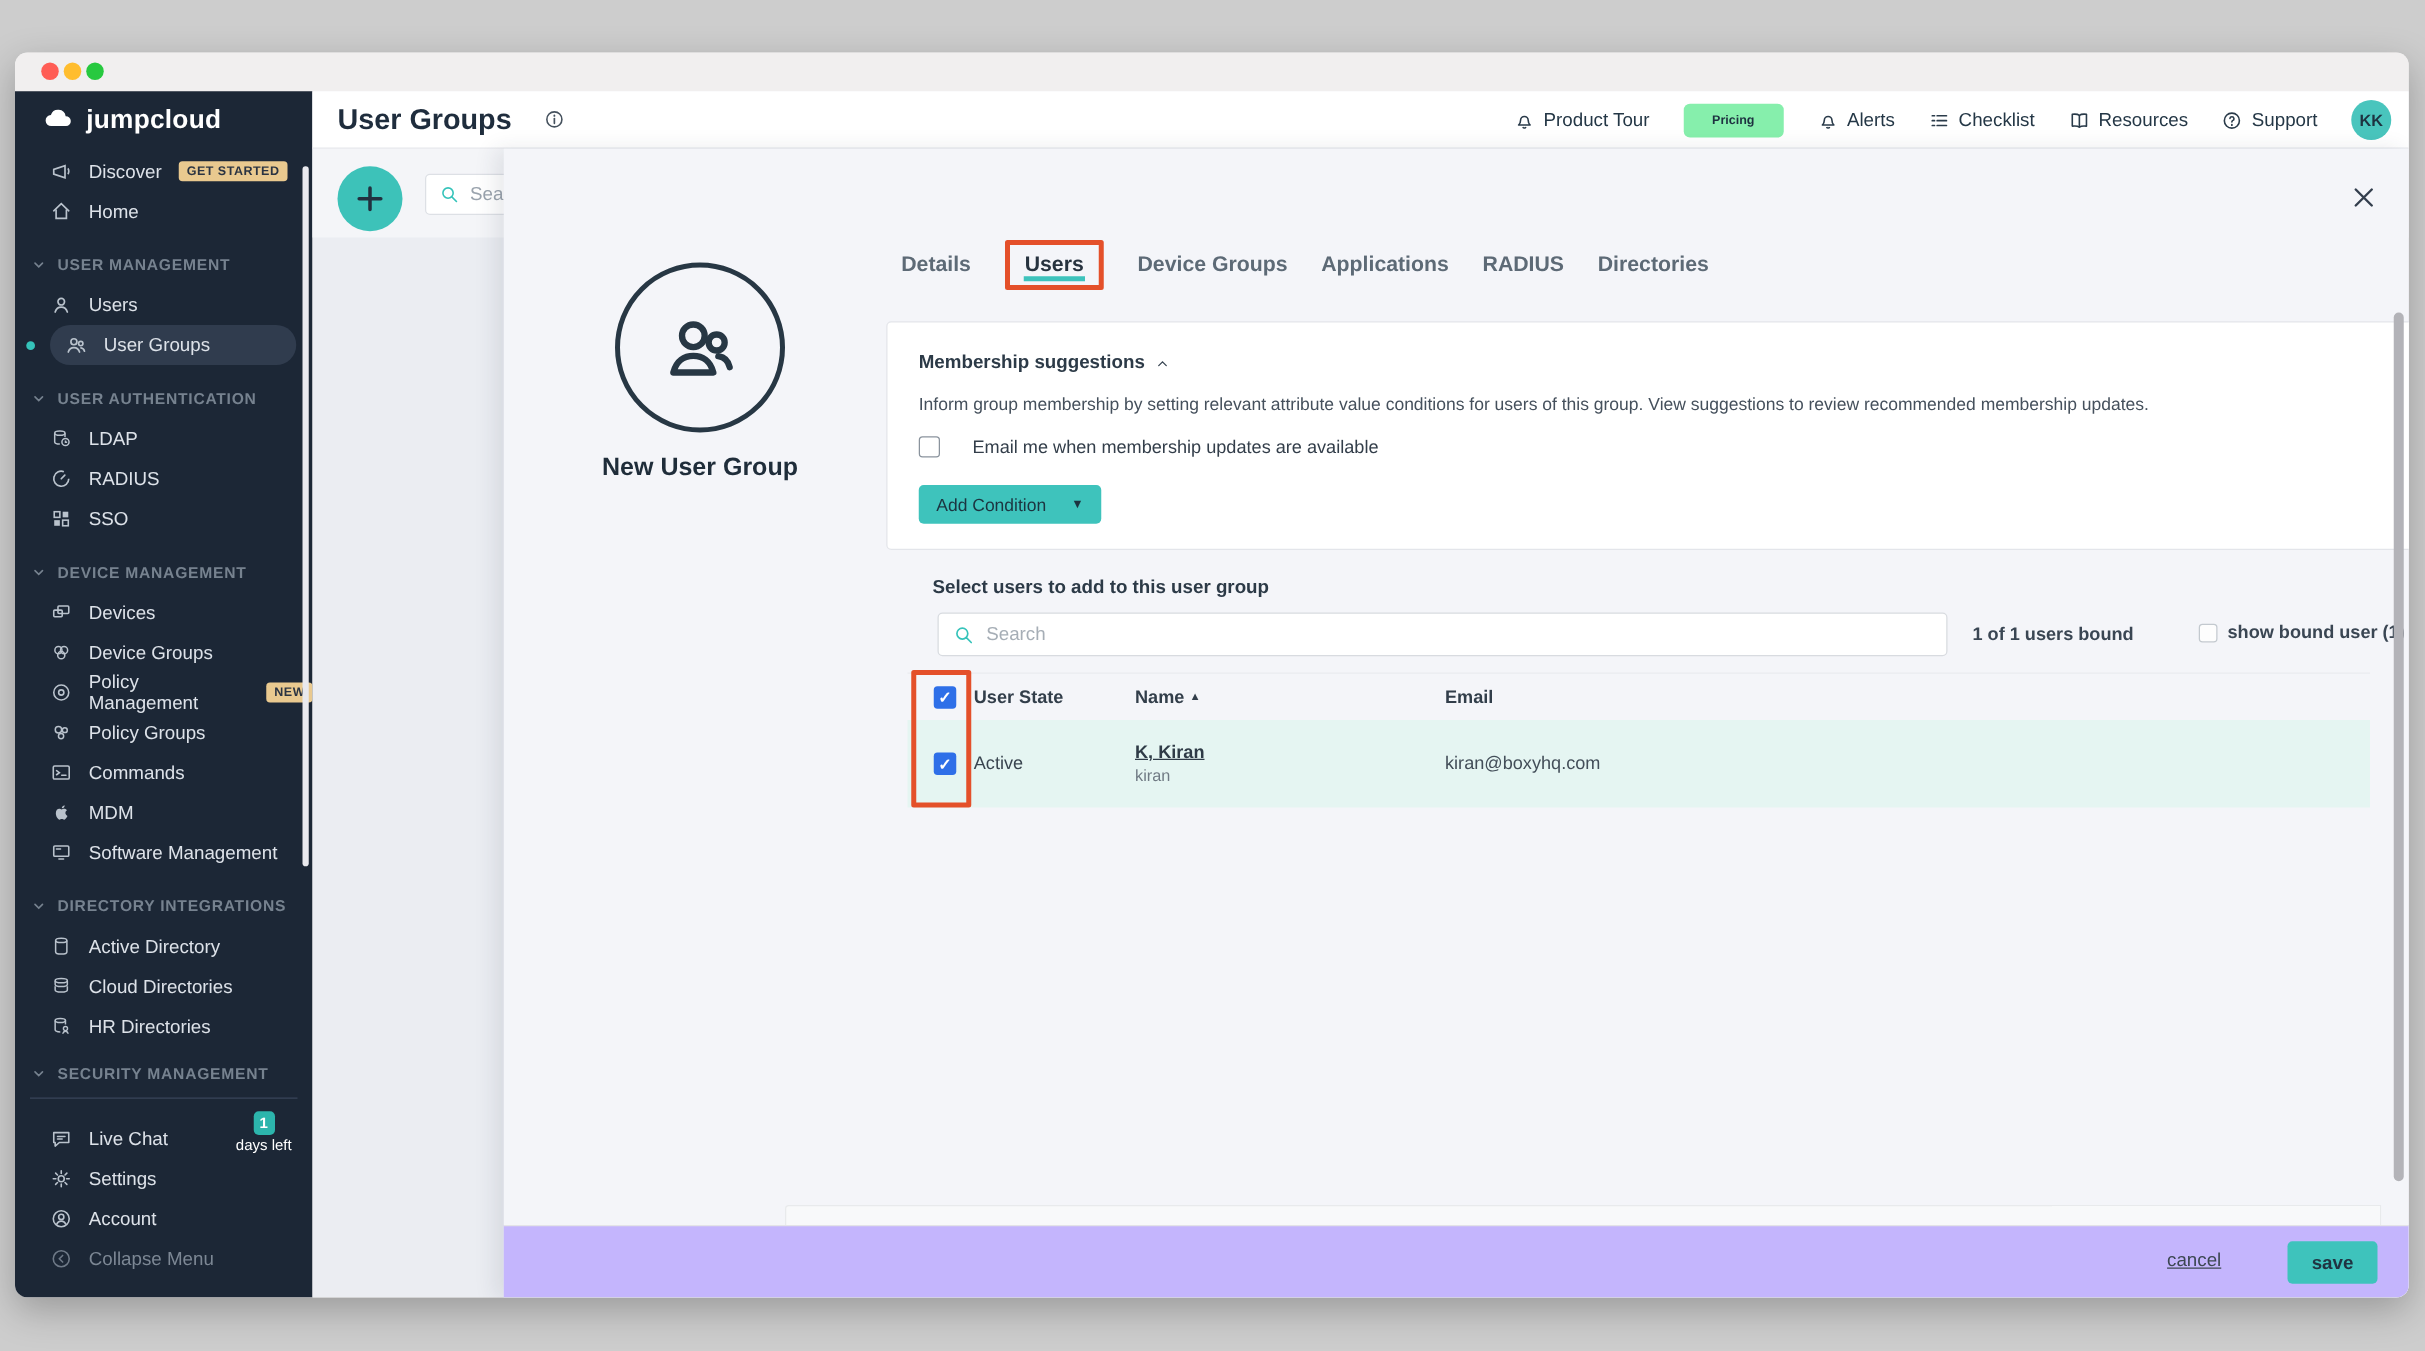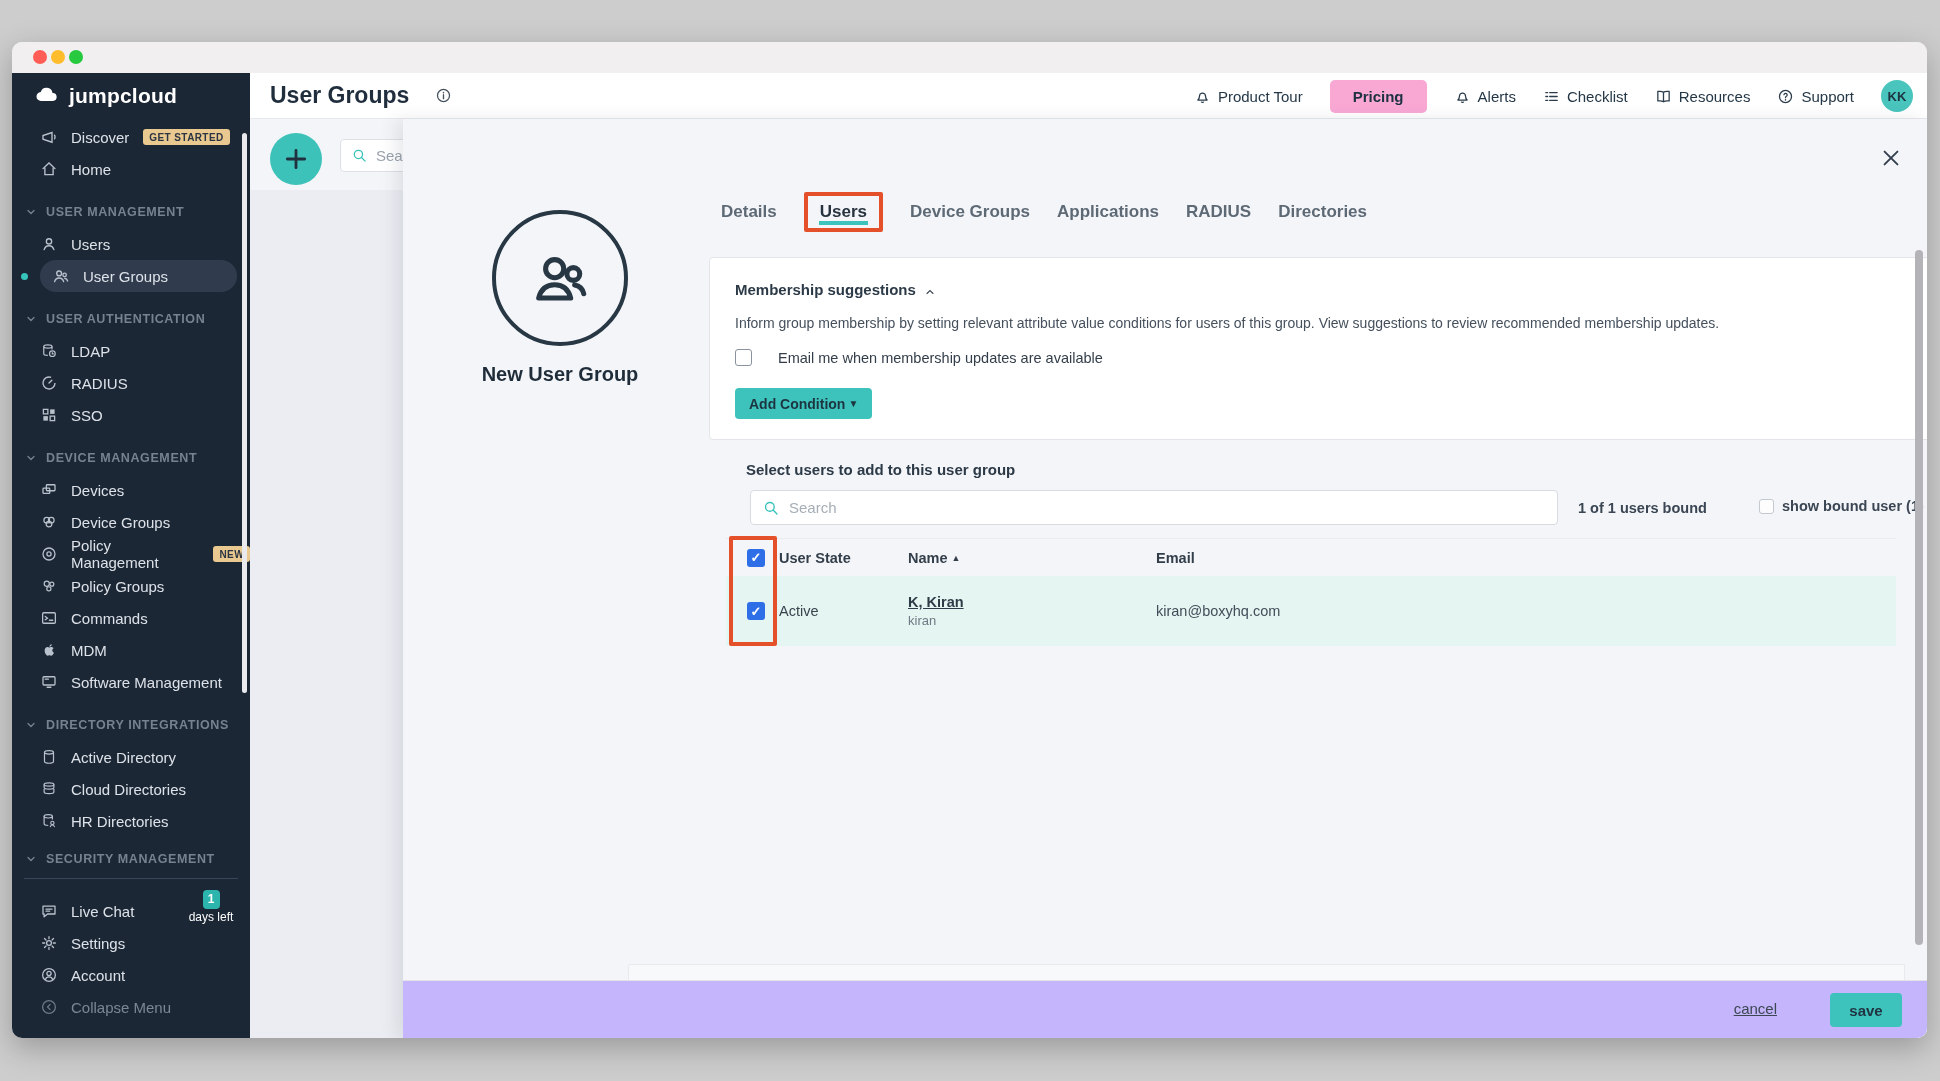--- a/index.html
+++ b/index.html
@@ -37,21 +37,21 @@
 
   
   .main { position:absolute; left:238px; top:31px; right:0; bottom:0; background:#ebedf2; }
   .page-header { position:absolute; left:0; top:0; right:0; height:46px; background:#fff; border-bottom:1px solid #e6e8ec; }
   .page-title { position:absolute; left:20px; top:9px; font-size:23px; font-weight:bold; color:#1f2d3d; }
   .info-ic { position:absolute; left:185px; top:14px; width:17px; height:17px; color:#46525e; }
   .header-actions { position:absolute; right:14px; top:0; height:46px; display:flex; align-items:center; gap:27px; }
   .h-act { display:flex; align-items:center; gap:7px; font-size:15px; color:#243746; cursor:pointer; }
   .h-act .ic { width:17px; height:17px; color:#2a3b4a; }
   .h-act .ic svg{ width:17px; height:17px; display:block; }
-  .btn-pricing { background:#f9a8d4; color:#1e3140; font-size:15px; font-weight:bold; padding:8px 23px; border:none; border-radius:5px; cursor:pointer;text-align:right; }
+  .btn-pricing { background:#86efac; color:#1e3140; font-size:10px; font-weight:bold; padding:8px 23px; border:none; border-radius:5px; cursor:pointer;text-align:right; }
   .avatar { width:32px; height:32px; border-radius:50%; background:#49c5bd; color:#1d3340; font-size:13px; font-weight:bold; display:flex; align-items:center; justify-content:center; cursor:pointer; }
 
   .toolbar-strip { position:absolute; left:0; top:46px; right:0; height:71px; background:#f4f5f8; }
   .add-btn { position:absolute; left:20px; top:60px; width:52px; height:52px; border-radius:50%; background:#3dc2b9; border:none;
              color:#22313f; display:flex; align-items:center; justify-content:center; cursor:pointer; }
   .add-btn svg{ width:26px; height:26px; }
   .list-search { position:absolute; left:90px; top:66px; width:220px; height:33px; background:#fff; border:1px solid #dde0e5; border-radius:4px; display:flex; align-items:center; padding:0 10px; gap:8px; }
   .list-search .ic{ width:17px; height:17px; color:#35c3ba; flex:0 0 17px; }
   .list-search input { border:none; outline:none; font-size:15px; color:#4a555f; width:150px; background:transparent; }
   .list-search input::placeholder { color:#9aa3ad; }
@@ -68,21 +68,21 @@
   .group-circle svg{ width:64px; height:64px; }
   .group-title { position:absolute; left:7px; top:244px; width:300px; text-align:center; font-size:20px; font-weight:bold; color:#1f2d3a; }
 
   .card { position:absolute; left:306px; top:138px; width:1324px; height:183px; background:#fff; border:1px solid #e3e5ea; border-radius:4px; }
   .card-title { position:absolute; left:25px; top:23px; font-size:15px; font-weight:bold; color:#2c3a47; display:flex; align-items:center; gap:8px; }
   .card-title .caret { width:12px; height:12px; color:#3a4754; }
   .card-desc { position:absolute; left:25px; top:57px; font-size:14px; color:#45505c; }
   .optin-row { position:absolute; left:25px; top:91px; display:flex; align-items:center; gap:26px; font-size:14.5px; color:#333e4a; }
   .cb-empty { width:17px; height:17px; border:1.5px solid #8a939d; border-radius:3px; background:#fff; }
   .btn-addcond { position:absolute; left:25px; top:130px; height:31px; background:#3ec3bc; border:none; border-radius:4px;
-                 color:#1c3440; font-size:14px; font-weight:bold; padding:0 14px; display:flex; align-items:center; gap:3px; cursor:pointer; }
+                 color:#1c3440; font-size:14px; font-weight:normal; padding:0 14px; display:flex; align-items:center; gap:20px; cursor:pointer; }
   .btn-addcond .dcaret { font-size:10px; }
 
   .select-heading { position:absolute; left:343px; top:342px; font-size:15px; font-weight:bold; color:#2c3a47; }
   .user-search { position:absolute; left:347px; top:371px; width:808px; height:35px; background:#fff; border:1px solid #d8dbe0; border-radius:4px; display:flex; align-items:center; padding:0 11px; gap:9px; }
   .user-search .ic{ width:18px; height:18px; color:#35c3ba; flex:0 0 18px; }
   .user-search input { border:none; outline:none; font-size:15px; color:#4a555f; width:700px; background:transparent; }
   .user-search input::placeholder { color:#a6aeb6; }
   .bound-summary { position:absolute; left:1175px; top:381px; font-size:14.5px; font-weight:bold; color:#3a4653; }
   .show-bound { position:absolute; left:1309px; top:379px; display:flex; align-items:center; gap:8px; font-size:14.5px; font-weight:bold; color:#3a4653;padding-left:47px; }
   .cb-light { width:15px; height:15px; border:1.5px solid #c3c9cf; border-radius:3px; background:#fdfdfd; }

